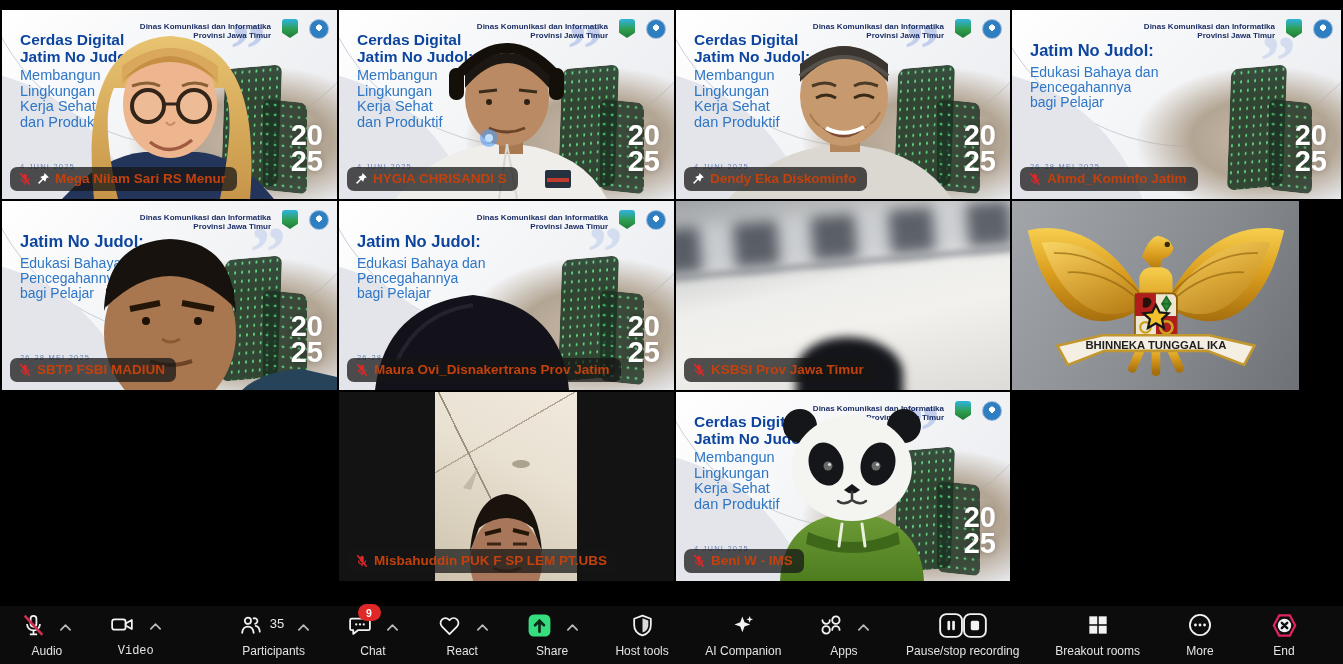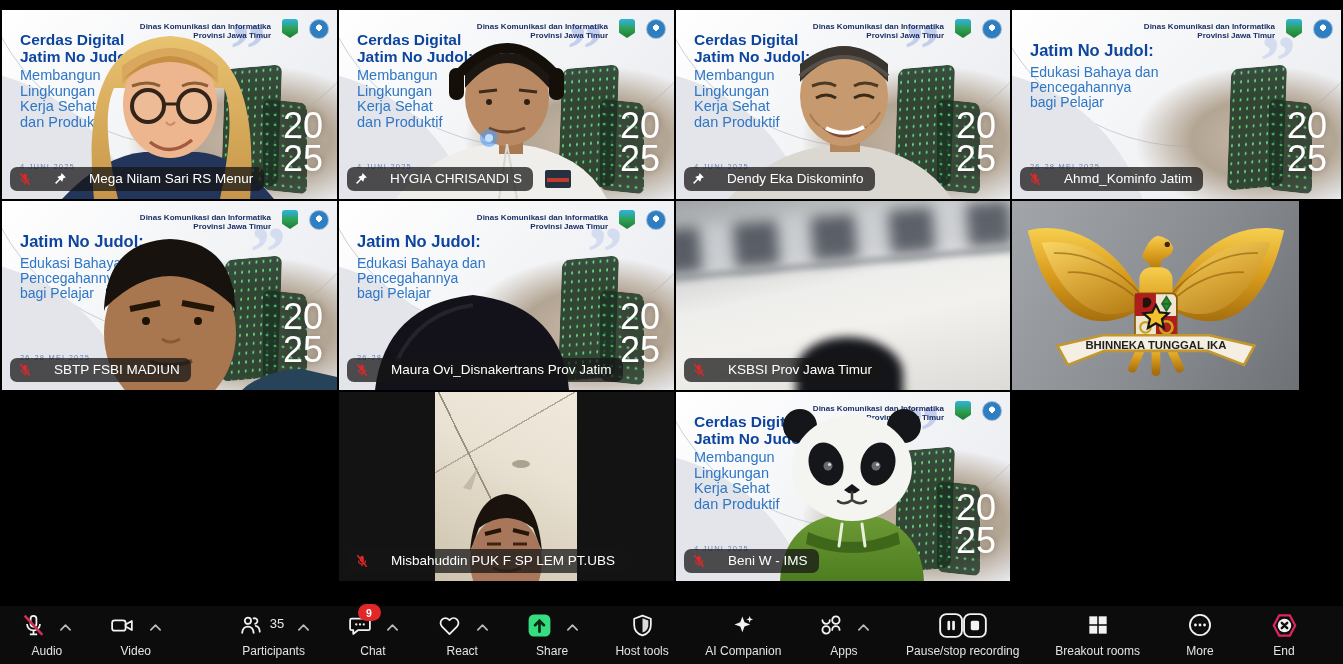--- a/index.html
+++ b/index.html
@@ -24,29 +24,29 @@
   .quote{position:absolute;font-weight:900;color:#c3cfec;font-family:"Liberation Serif",serif;
          font-size:72px;line-height:.6;letter-spacing:-4px;}
   .p-title{position:absolute;left:18px;font-weight:bold;color:#0d459e;line-height:1.08;}
   .p-sub{position:absolute;left:18px;color:#2e76c6;line-height:1.07;font-weight:500;}
   .p-head{position:absolute;top:9px;right:8px;display:flex;align-items:flex-start;gap:11px;}
   .p-head-text{font-size:8px;font-weight:bold;color:#1c2f66;text-align:right;line-height:1.15;padding-top:3px;}
   .logo-shield{width:16px;height:19px;background:linear-gradient(180deg,#2fb3e0 0%,#2e9e4f 55%,#1d7a36 100%);
                border-radius:3px 3px 6px 6px;clip-path:polygon(0 0,100% 0,100% 72%,50% 100%,0 72%);}
   .logo-circle{width:18px;height:18px;border-radius:50%;background:radial-gradient(circle at 50% 42%,#fff 0 22%,#2e7fc2 23% 70%,#1b5fa0 100%);
                border:1px solid #9db8d8;}
-  .p-year{position:absolute;right:14px;bottom:24px;color:#fff;font-weight:400;font-size:36px;
+  .p-year{position:absolute;right:14px;bottom:24px;color:#fff;font-weight:700;font-size:29px;
           line-height:.92;text-align:right;text-shadow:0 0 6px rgba(0,0,0,.25);}
   .p-date{position:absolute;left:18px;bottom:28px;font-size:7.5px;font-weight:normal;
           letter-spacing:1.2px;color:#6b83b5;}
   .person{position:absolute;inset:0;width:100%;height:100%;}
   
-  .name-label{position:absolute;left:8px;bottom:8px;display:flex;align-items:center;gap:22px;
+  .name-label{position:absolute;left:8px;bottom:8px;display:flex;align-items:center;gap:5px;
         background:rgba(22,22,22,.74);border-radius:7px;padding:4px 11px 5px 8px;
-        color:#ffffff;font-size:13.5px;white-space:nowrap;z-index:5;}
+        color:#c2410c;font-size:13.5px;white-space:nowrap;z-index:5;font-weight:bold;}
   .name-label svg{flex:0 0 auto;}
   
   .cam-ksbsi{position:absolute;inset:0;background:linear-gradient(168deg,#9fa3a7 0%,#c6c8c8 20%,#eeeeec 45%,#f2f1ed 62%,#dcdbd7 100%);}
   .ksbsi-banner{position:absolute;top:7%;left:-6%;width:116%;height:24%;opacity:.75;filter:blur(7px);
         background:repeating-linear-gradient(90deg,#343a45 0 44px,#c9ccd1 44px 78px);transform:rotate(-5deg);}
   .ksbsi-shadowline{position:absolute;top:31%;left:-4%;width:112%;height:5px;background:#8e9197;filter:blur(3px);transform:rotate(-5deg);}
   .ksbsi-head{position:absolute;bottom:-10%;left:36%;width:32%;height:38%;background:#14151a;
         border-radius:48% 52% 10% 10%;filter:blur(5px);}
   .cam-gray{position:absolute;inset:0;background:linear-gradient(118deg,#a2a6ab 0%,#898d92 55%,#6e7176 100%);}
   .cam-dark{position:absolute;inset:0;background:#131313;}
@@ -60,21 +60,21 @@
            display:flex;align-items:center;padding:0 16px;}
   .tb-item{position:relative;display:flex;flex-direction:column;align-items:center;justify-content:center;
            color:#e8e8e8;cursor:pointer;padding:2px 6px;min-width:46px;}
   .tb-iconrow{display:flex;align-items:center;gap:13px;height:30px;}
   .tb-label{font-size:12px;margin-top:2px;color:#e3e3e3;white-space:nowrap;}
   .tb-badge{position:absolute;top:-6px;left:16px;background:#e02828;color:#fff;border-radius:9px;
             min-width:17px;height:17px;font-size:10.5px;font-weight:bold;display:flex;align-items:center;
             justify-content:center;padding:0 3px;}
   .tb-count{font-size:13px;color:#e8e8e8;margin-left:-6px;transform:translateY(-4px);}
   .chev{opacity:.9;}
-  .gap-lg{margin-right:64px;}
+  .gap-lg{margin-right:64px;font-family:Liberation Mono, monospace;}
   .gap-md{margin-right:26px;}
   .end-item{margin-left:auto;margin-right:14px;}
 </style>
 </head>
 <body>
 
 <div class="screen">
   <div id="tiles">
       <div class="tile" style="left: 2px; top: 10px; width: 335px; height: 189px;">
         <div class="poster">

